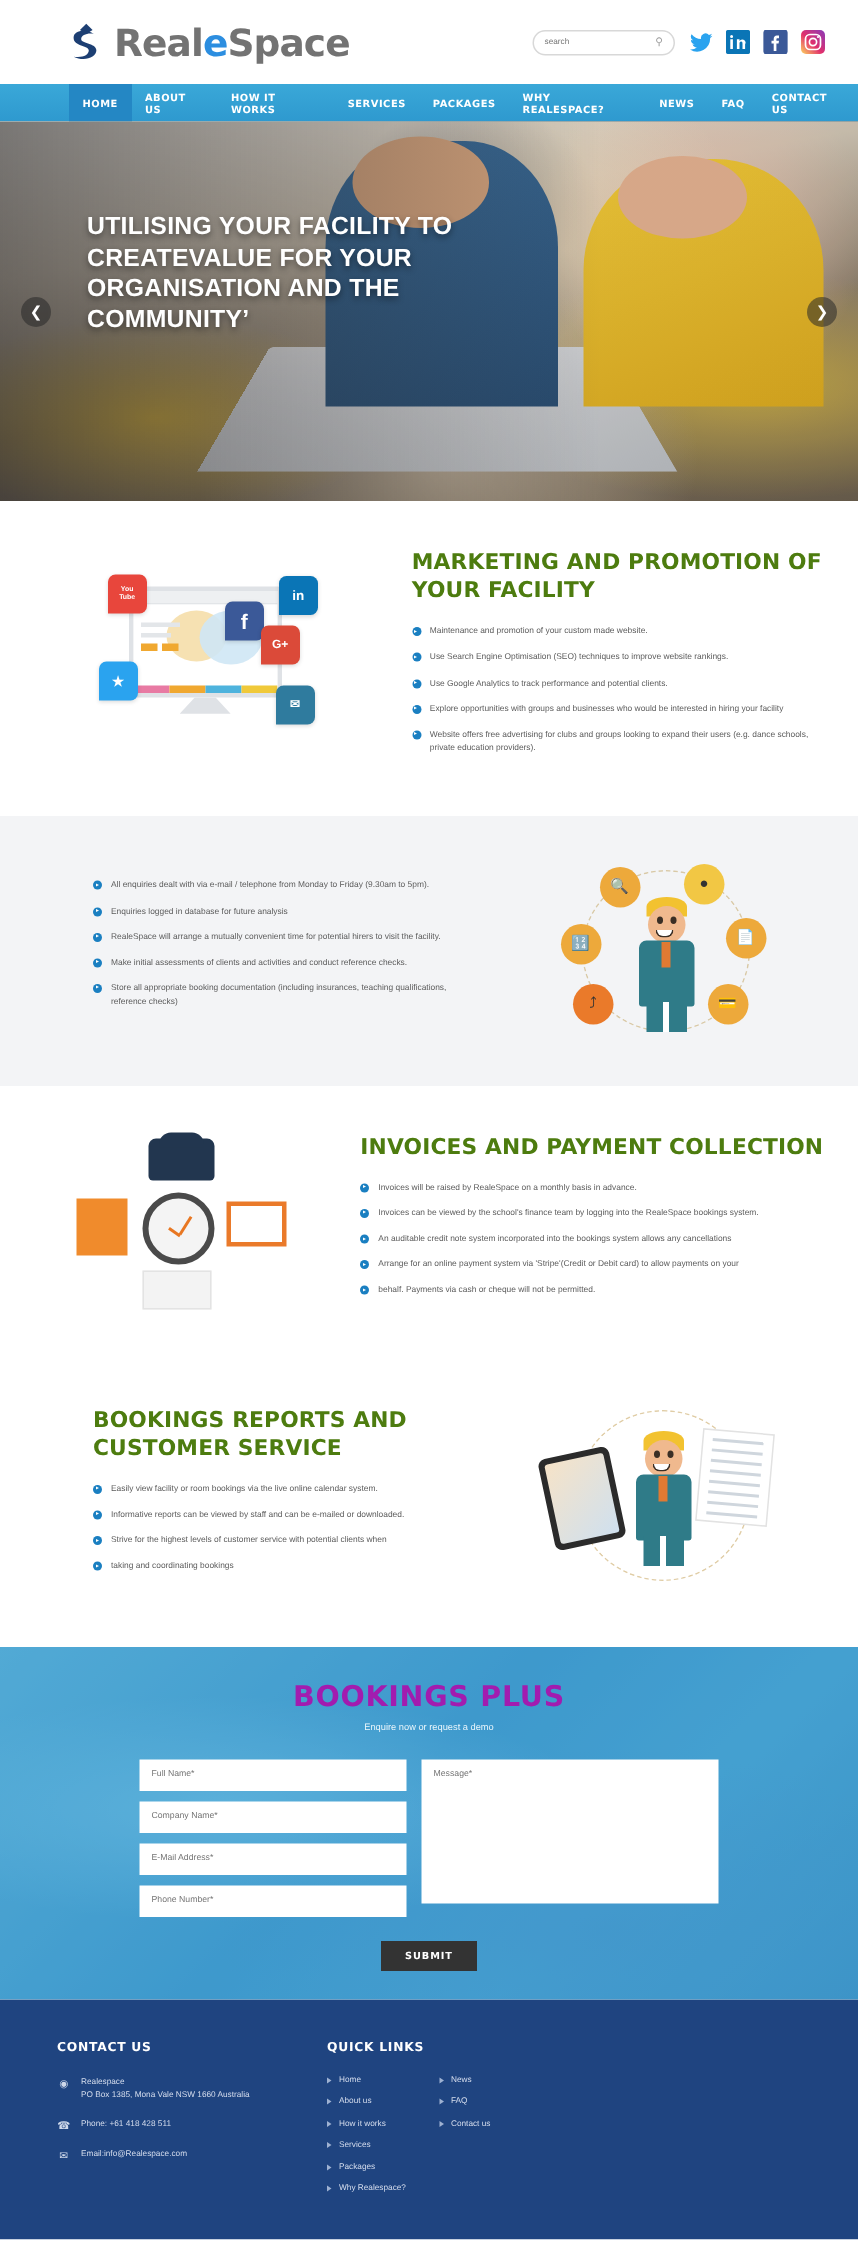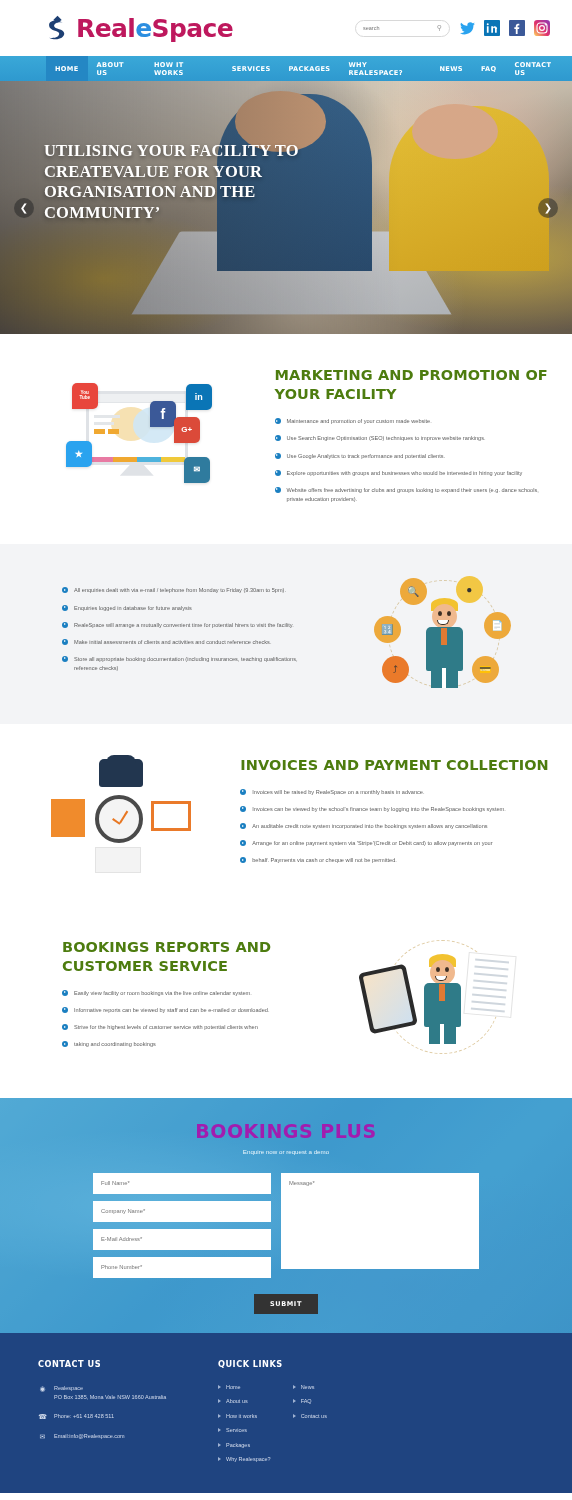--- a/index.html
+++ b/index.html
@@ -5,21 +5,21 @@
 <style>
   *{box-sizing:border-box;margin:0;padding:0}
   body{width:572px;font-family:"Liberation Sans",sans-serif;background:#fff;color:#333;overflow-x:hidden}
   .wrap{width:572px;position:relative}
 
   
   .topbar{height:56px;display:flex;align-items:center;background:#fff;padding:0 14px}
   .logo{display:flex;align-items:center;gap:5px;margin-left:30px}
   .logo-mark{width:27px;height:27px;position:relative;flex:0 0 auto}
   .logo-text{font-size:25px;font-weight:700;letter-spacing:-.6px;line-height:1;font-family:"DejaVu Sans",sans-serif}
-  .lt-d{color:#be185d}
+  .lt-d{color:#737373}
   .lt-b{color:#2c8ee0}
   .top-right{margin-left:auto;display:flex;align-items:center;gap:9px;padding-right:8px}
   .searchbox{width:95px;height:17px;border:1px solid #d8d8d8;border-radius:10px;display:flex;align-items:center;padding:0 7px;background:#fff}
   .searchbox input{border:0;outline:0;font-size:5.5px;color:#8e8e8e;width:100%;background:transparent;font-family:"Liberation Sans",sans-serif}
   .s-ico{font-size:7px;color:#9a9a9a;margin-left:auto}
   .soc{width:16px;height:16px;border-radius:2px;display:flex;align-items:center;justify-content:center}
   .soc svg{display:block}
 
   
   .nav{height:25px;background:linear-gradient(180deg,#3aa8d8,#2e99cf);display:flex;align-items:stretch;padding-left:46px}
@@ -37,21 +37,21 @@
       radial-gradient(ellipse at 52% 88%, rgba(196,181,160,.85), transparent 40%),
       radial-gradient(ellipse at 88% 70%, rgba(225,190,60,.7), transparent 30%),
       linear-gradient(170deg,#efeae2 0%,#cfc4b3 30%,#8d7f6c 60%,#6a5e4d 100%);
   }
   .hero-pc{position:absolute;left:28%;top:55%;width:46%;height:36%;background:linear-gradient(160deg,#e9e9ea,#b9bcc0);border-radius:3px 3px 0 0;transform:perspective(120px) rotateX(28deg)}
   .hero-man{position:absolute;left:38%;top:5%;width:27%;height:70%;background:linear-gradient(160deg,#3d6f9c,#2b4f74);border-radius:40% 40% 0 0}
   .hero-woman{position:absolute;left:68%;top:10%;width:28%;height:65%;background:linear-gradient(160deg,#f0c93a,#d9a81f);border-radius:45% 45% 0 0}
   .hero-face1{position:absolute;left:41%;top:4%;width:16%;height:24%;border-radius:50%;background:#d9a780}
   .hero-face2{position:absolute;left:72%;top:9%;width:15%;height:22%;border-radius:50%;background:#e2b08f}
   .hero-shade{position:absolute;inset:0;background:linear-gradient(90deg,rgba(25,25,28,.55) 0%,rgba(30,30,32,.25) 45%,rgba(0,0,0,.05) 70%)}
-  .hero-copy{position:absolute;left:44px;top:60px;width:290px;color:#fff;font-size:16.5px;line-height:1.25;font-weight:700;letter-spacing:.2px;text-shadow:0 2px 4px rgba(0,0,0,.45);font-family:Liberation Serif, serif}
+  .hero-copy{position:absolute;left:58px;top:60px;width:290px;color:#fff;font-size:16.5px;line-height:1.25;font-weight:700;letter-spacing:.2px;text-shadow:0 2px 4px rgba(0,0,0,.45);font-family:Liberation Sans, sans-serif}
   .harrow{position:absolute;top:50%;transform:translateY(-50%);width:20px;height:20px;border-radius:50%;background:rgba(40,40,40,.55);color:#fff;display:flex;align-items:center;justify-content:center;font-size:10px;cursor:pointer}
   .harrow.l{left:14px}
   .harrow.r{right:14px}
 
   
   .sec{display:flex;align-items:center;padding:32px 0}
   .sec.grey{background:#f3f4f6}
   .sec.white{background:#fff}
   .col-img{width:48%;display:flex;align-items:center;justify-content:center}
   .col-txt{width:52%;padding-right:22px}

